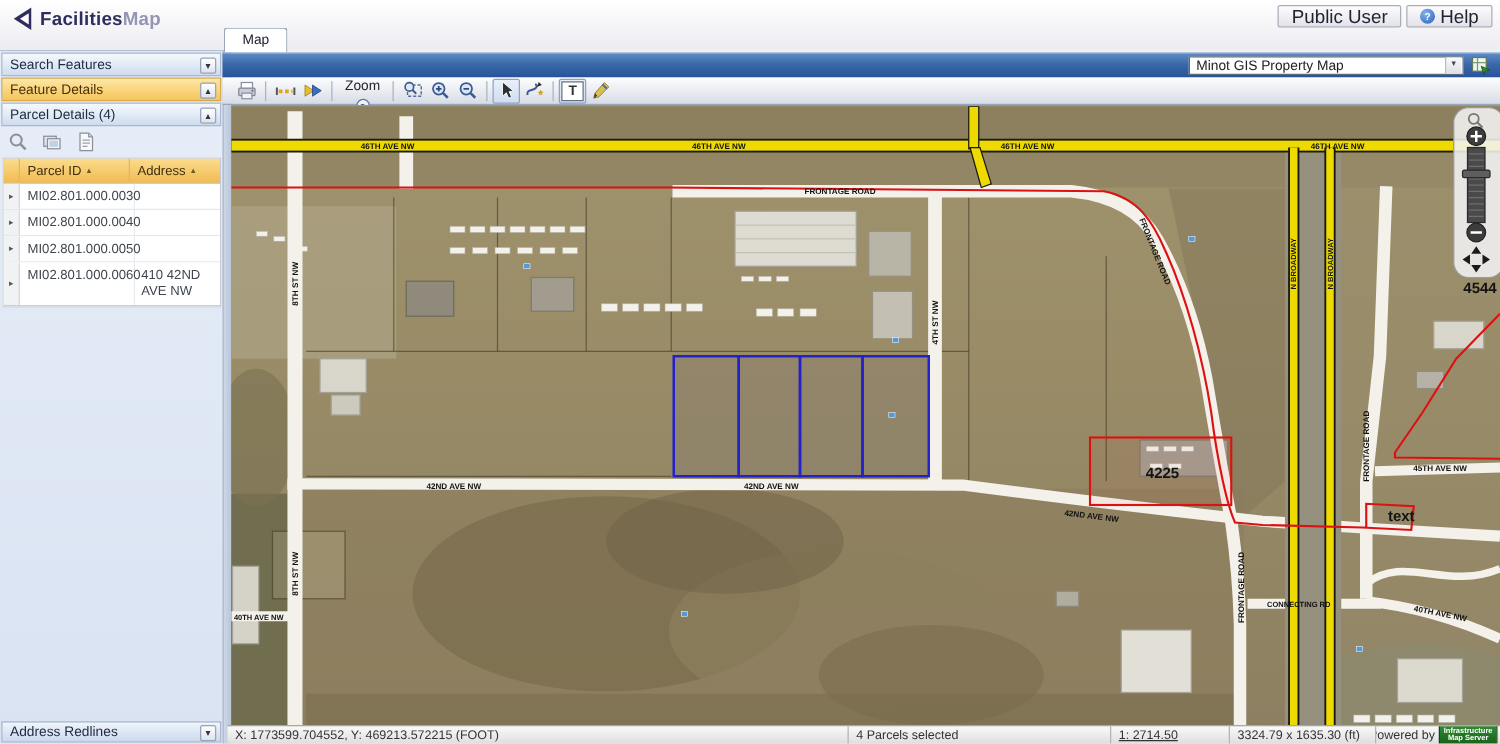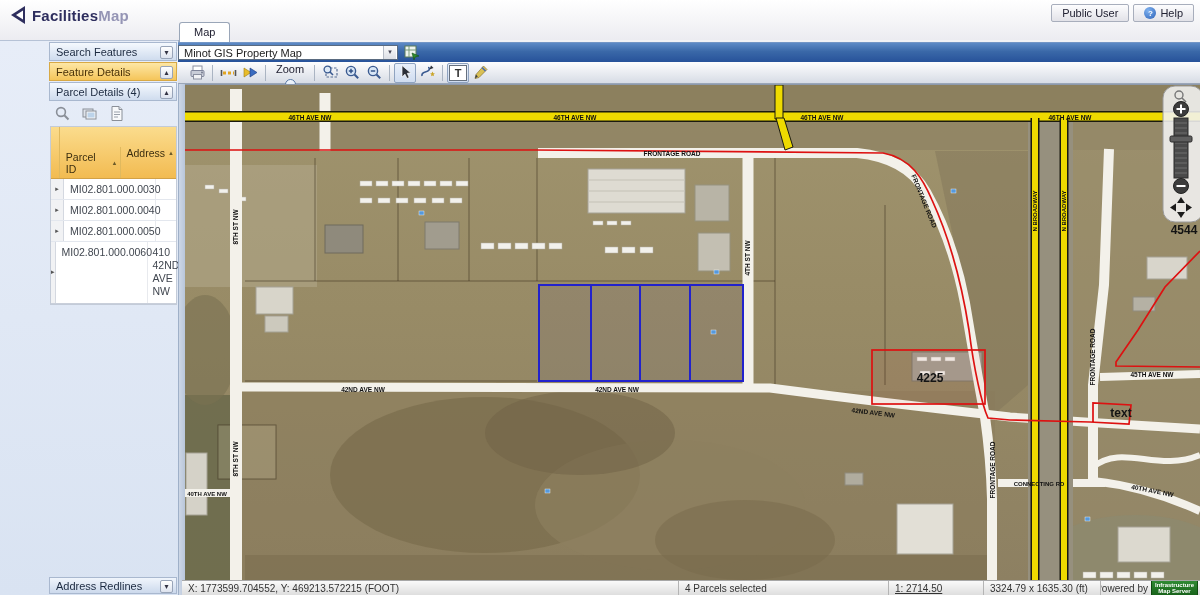--- a/index.html
+++ b/index.html
@@ -9,33 +9,33 @@
 
   
   .topbar { position:absolute; left:0; top:0; width:1200px; height:40px;
             background:linear-gradient(#ffffff,#ececf1); }
   .logo { position:absolute; left:8px; top:4px; display:flex; align-items:center; gap:4px; }
   .logo-mark { width:20px; height:22px; }
   .logo-text { font-size:15px; font-weight:bold; letter-spacing:0.2px; }
   .logo-text .f1 { color:#2e2e5e; }
   .logo-text .f2 { color:#9595b5; }
   .top-buttons { position:absolute; right:6px; top:4px; display:flex; gap:4px; }
-  .tb-btn { height:18px; padding:2px 10px; font-size:11px; color:#223;
+  .tb-btn { height:18px; padding:2px 10px; font-size:15px; color:#223;
             background:linear-gradient(#fdfdfe,#e2e2e8); border:1px solid #a8aebc;
             border-radius:2px; display:flex; align-items:center; gap:4px; cursor:pointer;text-align:center; }
   .help-ico { width:12px; height:12px; border-radius:50%;
               background:radial-gradient(circle at 35% 30%, #7fb2f0, #2d62b8);
               color:#fff; font-size:8px; font-weight:bold; display:flex;
               align-items:center; justify-content:center; }
   .help-ico::after { content:"?"; }
 
   
   .sidebar { position:absolute; left:0; top:40px; width:178px; bottom:0;
              background:linear-gradient(#e7edf8,#d9e3f2); border-top:1px solid #b6c2d6;
-             display:flex; flex-direction:column;padding-left:48px; }
+             display:flex; flex-direction:column; }
   .panel-h { position:relative; height:19px; margin:1px 1px 0 1px; padding:3px 6px;
              font-size:11px; color:#1c2a40;
              background:linear-gradient(#f5f9fe,#cfdcee);
              border:1px solid #a9b8cf; cursor:pointer; }
   .panel-h.orange { background:linear-gradient(#fde7a5,#f5c55a); border-color:#d8a945; color:#4a3208; }
   .acc-btn { position:absolute; right:3px; top:2.5px; width:13px; height:13px;
              background:linear-gradient(#ffffff,#dde3ee); border:1px solid #98a4b8;
              border-radius:2px; font-size:8px; color:#334; line-height:11px; text-align:center; cursor:pointer; }
   .acc-btn.down::after { content:"▾"; }
   .acc-btn.up::after { content:"▴"; }
@@ -46,41 +46,41 @@
   .prow { display:flex; border-bottom:1px solid #e3e7ee; background:#fff; }
   .prow:last-child { border-bottom:1px solid #c9cfda; }
   .pc-gut { width:13px; background:#f1f2f4; border-right:1px solid #d4d8e0;
             display:flex; align-items:center; justify-content:center; color:#555; font-size:7px; }
   .pc-gut.arrow::after { content:"▸"; }
   .pc-id { width:92px; padding:4px 2px 4px 6px; color:#40464f; border-right:1px solid #e8eaee; }
   .pc-addr { flex:1; padding:4px 2px 4px 5px; color:#40464f; line-height:1.25; }
   .phead { display:flex; background:linear-gradient(#fbdc8d,#f2bb51); border-bottom:1px solid #d2a146; color:#3c2f10; }
   .phead .pc-gut { background:transparent; border-right:1px solid #e0b95e; }
   .phead .hcell { padding:4px 2px 3px 6px; font-size:10.5px; display:flex; align-items:center; gap:3px; }
-  .phead .h-id { width:88px; border-right:1px solid #e0b95e;margin-top:20px; }
+  .phead .h-id { width:88px; border-right:1px solid #e0b95e; }
   .phead .h-addr { flex:1; }
   .sort-ico { font-size:6px; color:#6b5a28; }
   .sort-ico::after { content:"▲"; }
   .side-fill { flex:1; }
   .manage-bar { position:relative; height:17px; margin:0 1px 1px 1px; padding:2px 6px;
                 font-size:11px; color:#1c2a40; background:linear-gradient(#f0f5fc,#ccd9ec);
                 border:1px solid #a9b8cf; cursor:pointer; }
   .manage-bar .acc-btn { top:1.5px; }
 
   .resizer { position:absolute; left:178px; top:40px; width:7px; bottom:0;
              background:linear-gradient(90deg,#cdd7e6,#b9c6da); border-left:1px solid #9fb0c8; }
 
   
   .tabstrip { position:absolute; left:179px; top:22px; height:20px; display:flex; }
   .tab { padding:3px 14px 2px 14px; font-size:11px; color:#223; background:#fff;
          border:1px solid #9aa6b8; border-bottom:none; border-radius:3px 3px 0 0; cursor:pointer; }
 
   .bluebar { position:absolute; left:178px; top:42px; right:0; height:20px;
              background:linear-gradient(#5d8ac6 0%, #3a68a8 45%, #27529a 100%);
-             border-top:1px solid #7396c6; display:flex; align-items:center; justify-content:flex-start; }
+             border-top:1px solid #7396c6; display:flex; align-items:center; justify-content:flex-end; }
   .map-select { width:220px; height:15px; background:#fff; border:1px solid #5a6b80;
                 display:flex; align-items:center; font-size:11px; color:#222; margin-right:6px; cursor:pointer; }
   .map-select .val { flex:1; padding-left:5px; white-space:nowrap; overflow:hidden; }
   .map-select .dd { width:13px; height:13px; margin:0 1px; background:linear-gradient(#fafafa,#dcdfe5);
                     border-left:1px solid #b6bcc6; font-size:7px; color:#445; text-align:center; line-height:12px; }
   .map-select .dd::after { content:"▾"; }
   .green-ico { width:15px; height:15px; margin-right:8px; cursor:pointer; }
 
   .toolbar { position:absolute; left:178px; top:62px; right:0; height:22px;
              background:linear-gradient(#fdfdfe,#d7dce5); border-bottom:1px solid #9aa6b8;

